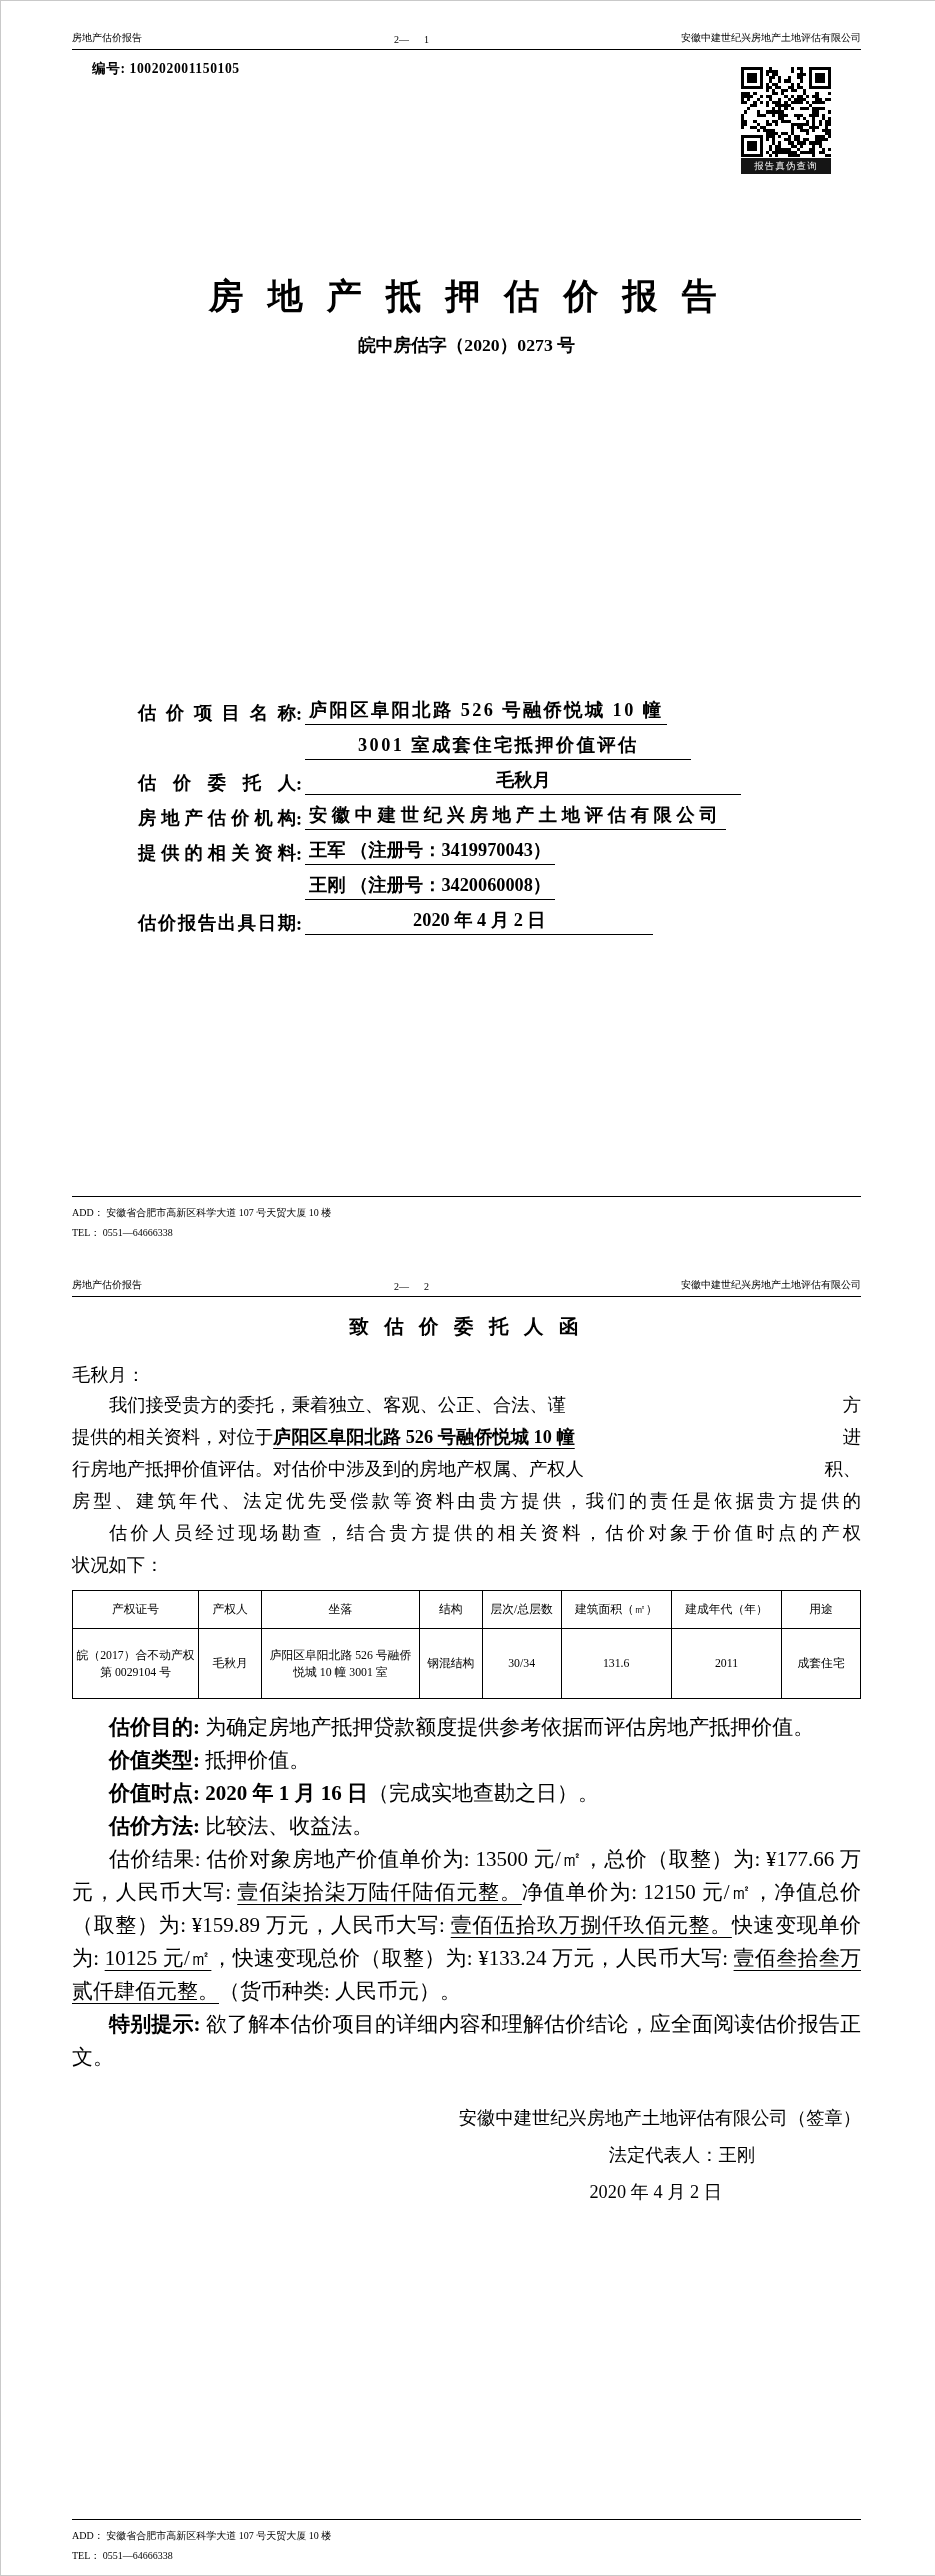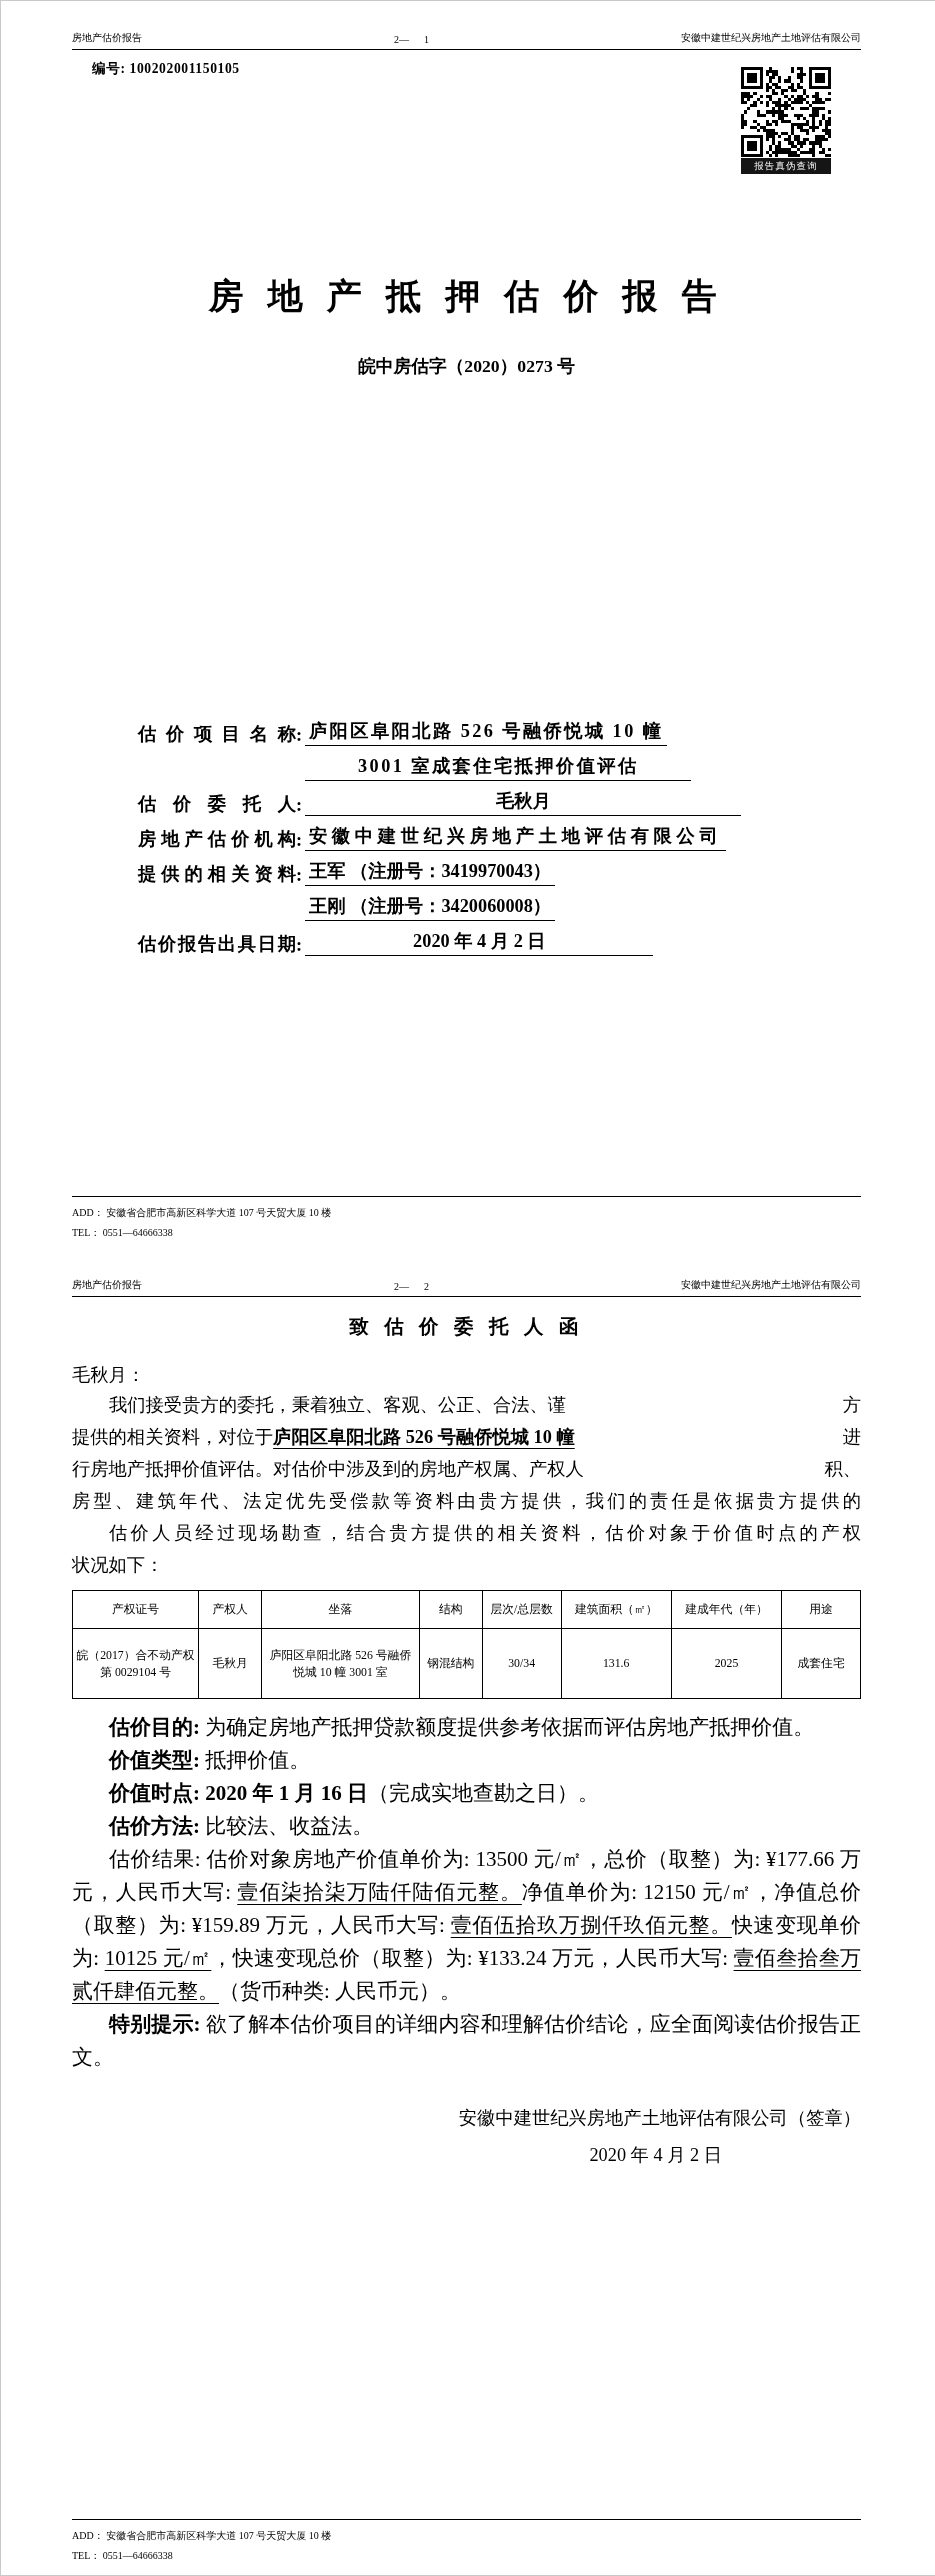--- a/index.html
+++ b/index.html
@@ -15,21 +15,21 @@
   .hdr-center{white-space:pre;}
 
   .doc-no{margin-top:9.4px;margin-left:20px;font-size:13.6px;font-weight:bold;letter-spacing:0.6px;}
 
   .qr-wrap{position:absolute;top:66px;right:104px;width:90px;}
   .qr{width:90px;height:90px;background:#fff;}
   .qr svg{display:block;width:90px;height:90px;}
   .qr-caption{margin-top:1.2px;background:#151515;color:#fff;font-size:9.4px;text-align:center;line-height:16px;letter-spacing:1.2px;font-family:"Liberation Sans","DejaVu Sans",sans-serif;}
 
   .title{margin-top:195px;text-align:center;font-size:35px;font-weight:bold;letter-spacing:7.7px;white-space:pre;}
-  .refno{margin-top:34px;text-align:center;font-size:17.7px;font-weight:bold;}
+  .refno{margin-top:13px;text-align:center;font-size:17.7px;font-weight:bold;}
 
   .form{margin-top:333px;margin-left:66px;font-size:18.3px;font-weight:bold;}
   .frow{display:flex;align-items:flex-end;height:35px;}
   .flabel{display:inline-block;width:158px;text-align:justify;text-align-last:justify;}
   .fcolon{display:inline-block;width:9.4px;}
   .fval{display:inline-block;border-bottom:1.2px solid #000;padding:0 3.5px 1.8px;white-space:pre;}
   .fval.sp{letter-spacing:4.7px;}
   .fval.sp2{letter-spacing:2.4px;}
   .fval.wfix740{width:436px;text-align:center;}
   .fval.wfix655{width:386px;text-align:center;}
@@ -497,37 +497,38 @@
         </tr>
       </thead>
       <tbody>
         <tr>
           <td>皖（2017）合不动产权第 0029104 号</td>
           <td>毛秋月</td>
           <td>庐阳区阜阳北路 526 号融侨悦城 10 幢 3001 室</td>
           <td>钢混结构</td>
           <td>30/34</td>
           <td>131.6</td>
-          <td>2025</td>
+          <td>2011</td>
           <td>成套住宅</td>
         </tr>
       </tbody>
     </table>
 
     <div class="items">
       <p class="item"><span class="blb">估价目的: </span><span>为确定房地产抵押贷款额度提供参考依据而评估房地产抵押价值。</span></p>
       <p class="item"><span class="blb">价值类型: </span><span>抵押价值。</span></p>
       <p class="item"><span class="blb">价值时点: </span><span class="blb">2020 年 1 月 16 日</span><span>（完成实地查勘之日）。</span></p>
       <p class="item"><span class="blb">估价方法: </span><span>比较法、收益法。</span></p>
       <p class="item bold-all"><span>估价结果: </span><span>估价对象房地产价值单价为: 13500 元/㎡，总价（取整）为: ¥177.66 万元，人民币大写: </span><span class="u">壹佰柒拾柒万陆仟陆佰元整。</span><span>净值单价为: 12150 元/㎡，净值总价（取整）为: ¥159.89 万元，人民币大写: </span><span class="u">壹佰伍拾玖万捌仟玖佰元整。</span><span>快速变现单价为: </span><span class="u">10125 元/㎡</span><span>，快速变现总价（取整）为: ¥133.24 万元，人民币大写: </span><span class="u">壹佰叁拾叁万贰仟肆佰元整。</span><span>（货币种类: 人民币元）。</span></p>
       <p class="item"><span class="blb">特别提示: </span><span>欲了解本估价项目的详细内容和理解估价结论，应全面阅读估价报告正文。</span></p>
     </div>
 
     <div class="sig">
       <div class="sigline">安徽中建世纪兴房地产土地评估有限公司（签章）</div>
+      <div class="sigline sig-rep">法定代表人：王刚</div>
       <div class="sigline sig-date">2020 年 4 月 2 日</div>
     </div>
 
     <div class="pagefoot">
       <div>ADD： 安徽省合肥市高新区科学大道 107 号天贸大厦 10 楼</div>
       <div>TEL： 0551—64666338</div>
     </div>
   </div>
 
 </div>

